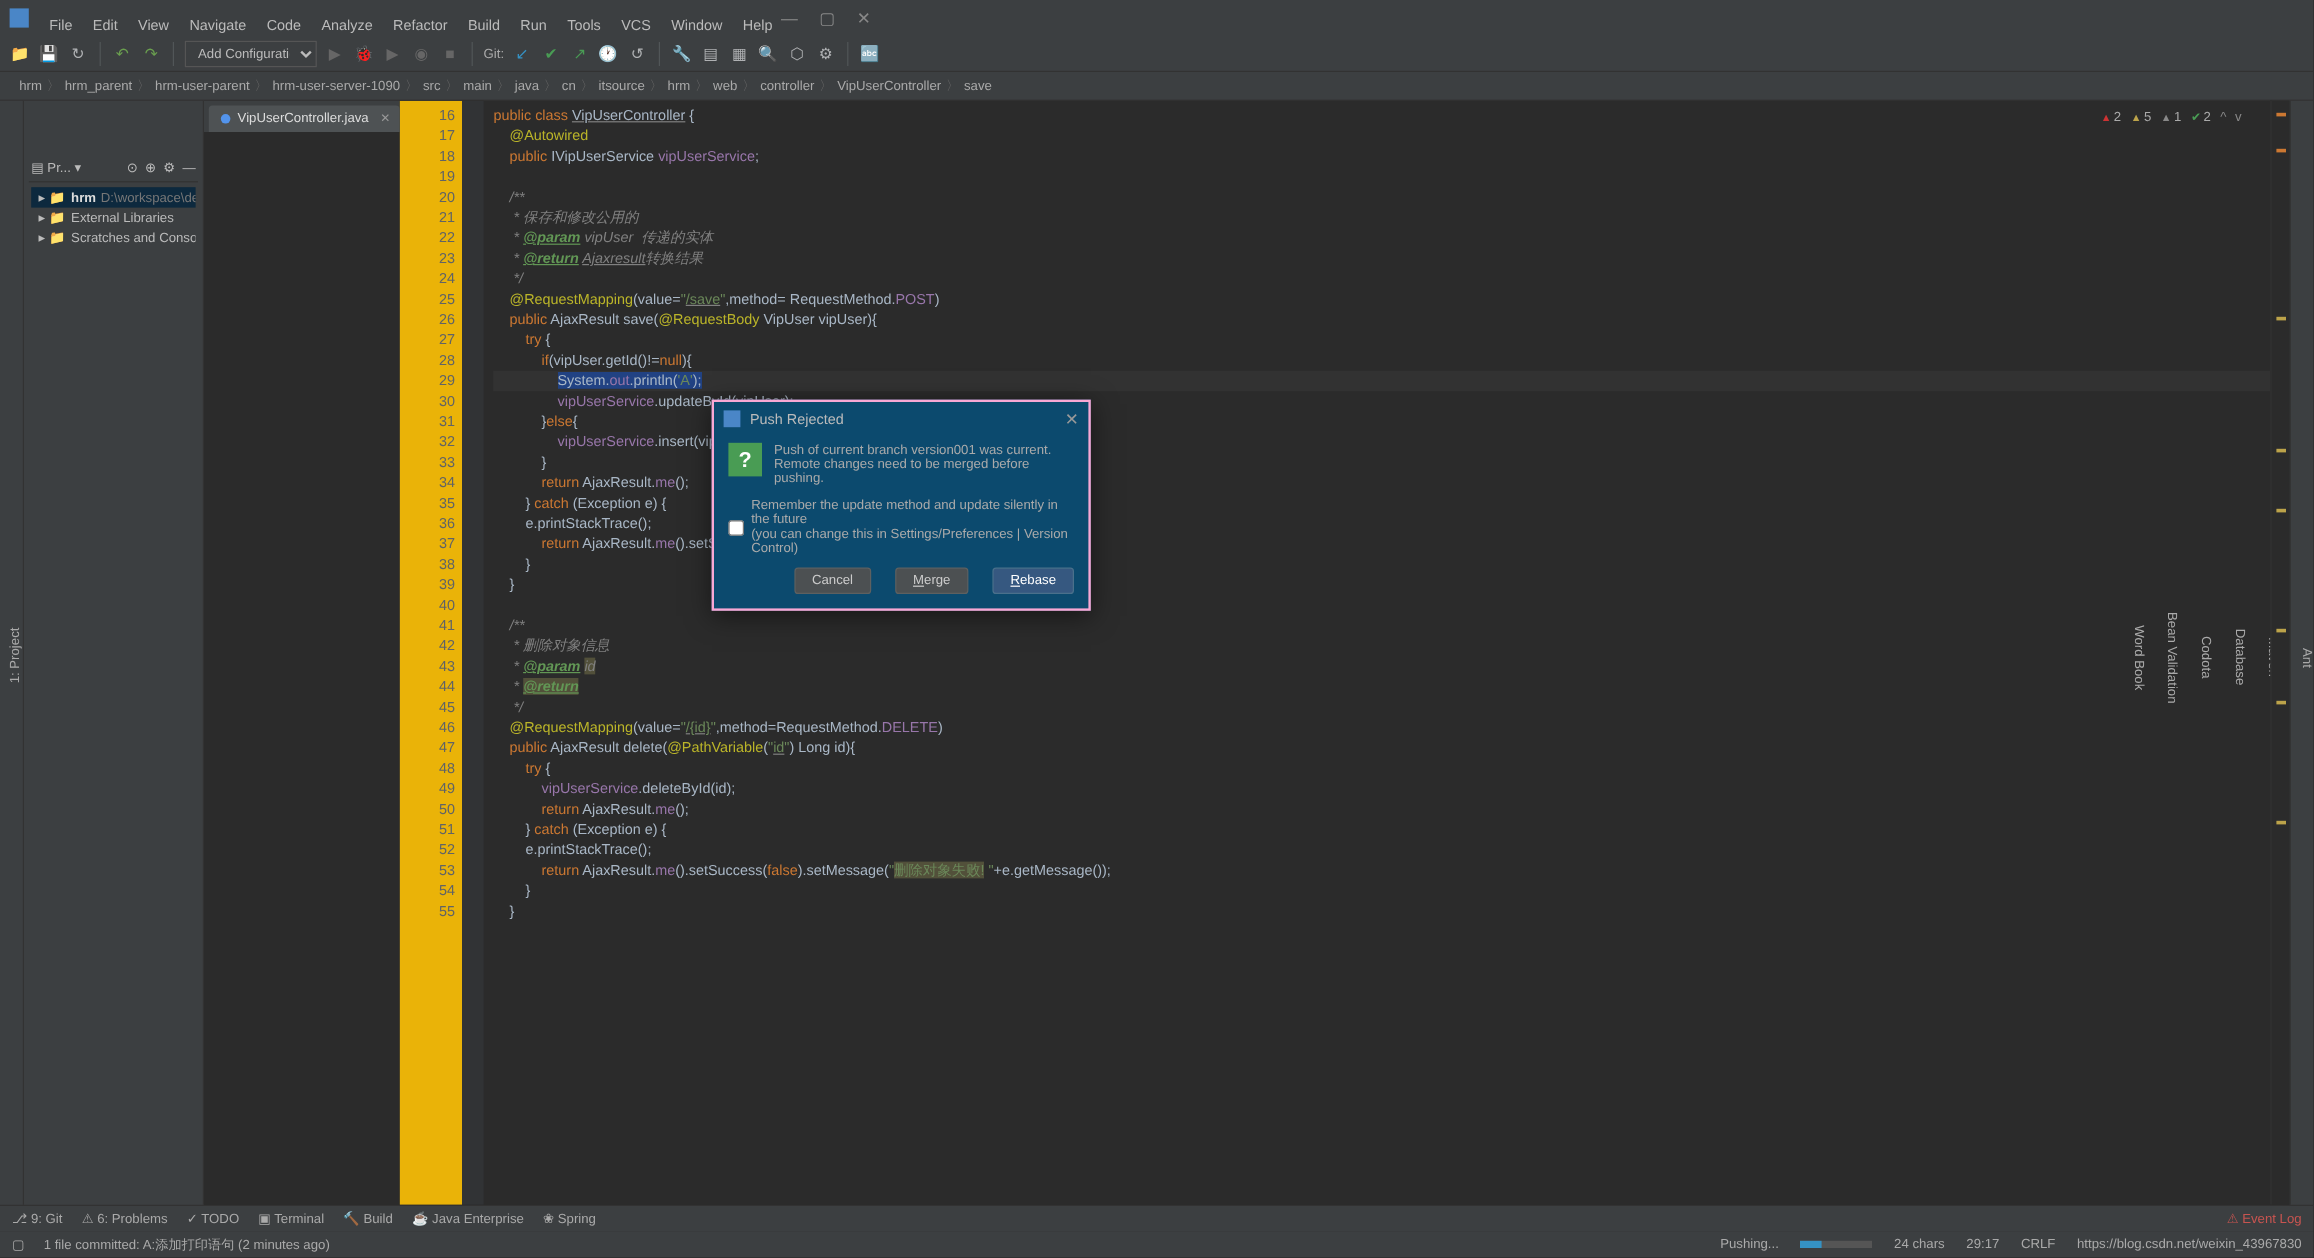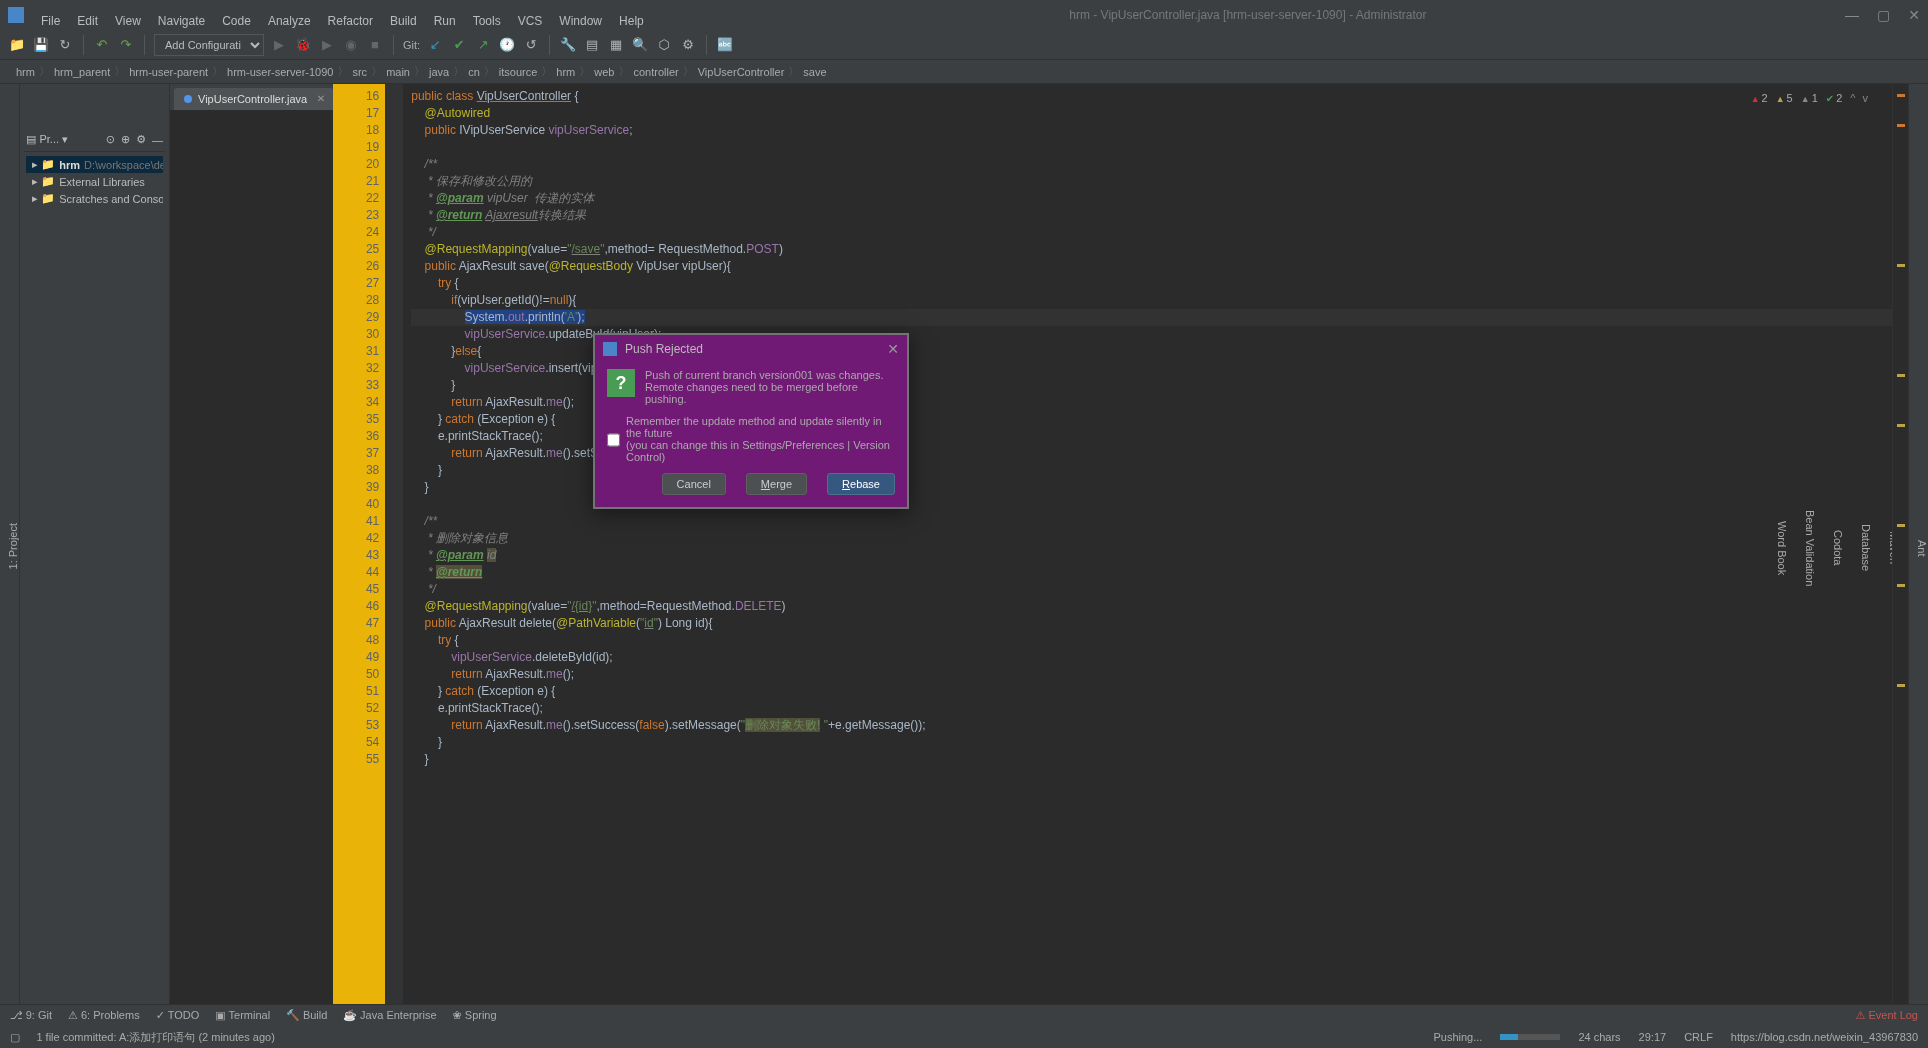--- a/index.html
+++ b/index.html
@@ -49,21 +49,21 @@
 .selbg { background:#214283; }
 .underln { text-decoration:underline; text-decoration-color:#808080; }
 .rightstrip { width:20px; background:#3c3f41; border-left:1px solid #323232; display:flex; flex-direction:column; align-items:center; gap:16px; writing-mode:vertical-rl; color:#aaa; font-size:11px; padding-top:8px; }
 .minimapstrip { width:16px; background:#2b2b2b; border-left:1px solid #323232; position:relative; }
 .minimapstrip .m { position:absolute; width:8px; left:4px; height:3px; }
 .bottombar { height:22px; background:#3c3f41; display:flex; align-items:center; padding:0 10px; gap:16px; font-size:11px; color:#aaa; border-top:1px solid #323232; }
 .bottombar .right { margin-left:auto; display:flex; gap:4px; align-items:center; }
 .bottombar .evt { color:#c75450; }
 .statusbar { height:22px; background:#3c3f41; display:flex; align-items:center; padding:0 10px; gap:16px; font-size:11px; color:#aaa; }
 .statusbar .right { margin-left:auto; display:flex; gap:18px; }
-.dialogwrap { position:absolute; left:593px; top:333px; width:316px; border:2px solid #737373; background:#701a75; z-index:100; box-shadow:0 4px 20px rgba(0,0,0,.5); }
+.dialogwrap { position:absolute; left:593px; top:333px; width:316px; border:2px solid #f9a8d4; background:#0c4a6e; z-index:100; box-shadow:0 4px 20px rgba(0,0,0,.5); }
 .dialogwrap .dtitle { height:28px; display:flex; align-items:center; padding:0 8px; color:#bbb; font-size:12px; }
 .dialogwrap .dtitle .dlogo { width:14px; height:14px; background:#4a86c7; margin-right:8px; }
 .dialogwrap .dtitle .dclose { margin-left:auto; font-size:14px; color:#999; }
 .dialogwrap .dbody { padding:6px 12px 12px 12px; font-size:11px; color:#aaa; }
 .dialogwrap .drow1 { display:flex; gap:10px; margin-bottom:10px; }
 .dialogwrap .qicon { width:28px; height:28px; background:#499c54; color:#fff; display:flex; align-items:center; justify-content:center; font-size:18px; font-weight:bold; flex-shrink:0; }
 .dialogwrap .dcheck { display:flex; gap:6px; margin:4px 0 6px 0; }
 .dialogwrap .dcheck input { margin-top:2px; }
 .dialogwrap .dbtns { display:flex; justify-content:flex-end; gap:8px; margin-top:10px; }
 .dialogwrap .dbtns button { background:#4c5052; border:1px solid #5e6060; color:#ccc; padding:4px 14px; font-size:11px; border-radius:3px;margin-left:12px; }
@@ -88,21 +88,20 @@
       <span>Code</span>
       <span>Analyze</span>
       <span>Refactor</span>
       <span>Build</span>
       <span>Run</span>
       <span>Tools</span>
       <span>VCS</span>
       <span>Window</span>
       <span>Help</span>
     </div>
-  <div class="title">hrm - VipUserController.java [hrm-user-server-1090] - Administrator</div>
   <div class="winbtns">
     <span>—</span>
     <span>▢</span>
     <span>✕</span>
   </div>
 </div>
 
 <div class="toolbar">
   <span class="ico">📁</span>
   <span class="ico">💾</span>
@@ -356,21 +355,21 @@
 <div class="dialogwrap">
   <div class="dtitle">
     <div class="dlogo"></div>
     <span>Push Rejected</span>
     <span class="dclose">✕</span>
   </div>
   <div class="dbody">
     <div class="drow1">
       <div class="qicon">?</div>
       <div>
-        <span>Push of current branch </span><span class="mono">version001</span><span> was changes.</span><br>
+        <span>Push of current branch </span><span class="mono">version001</span><span> was current.</span><br>
         <span>Remote changes need to be merged before pushing.</span>
       </div>
     </div>
     <div class="dcheck">
       <input type="checkbox" style="">
       <div>
         <span>Remember the update method and update silently in the future</span><br>
         <span>(you can change this in Settings/Preferences | Version Control)</span>
       </div>
     </div>

